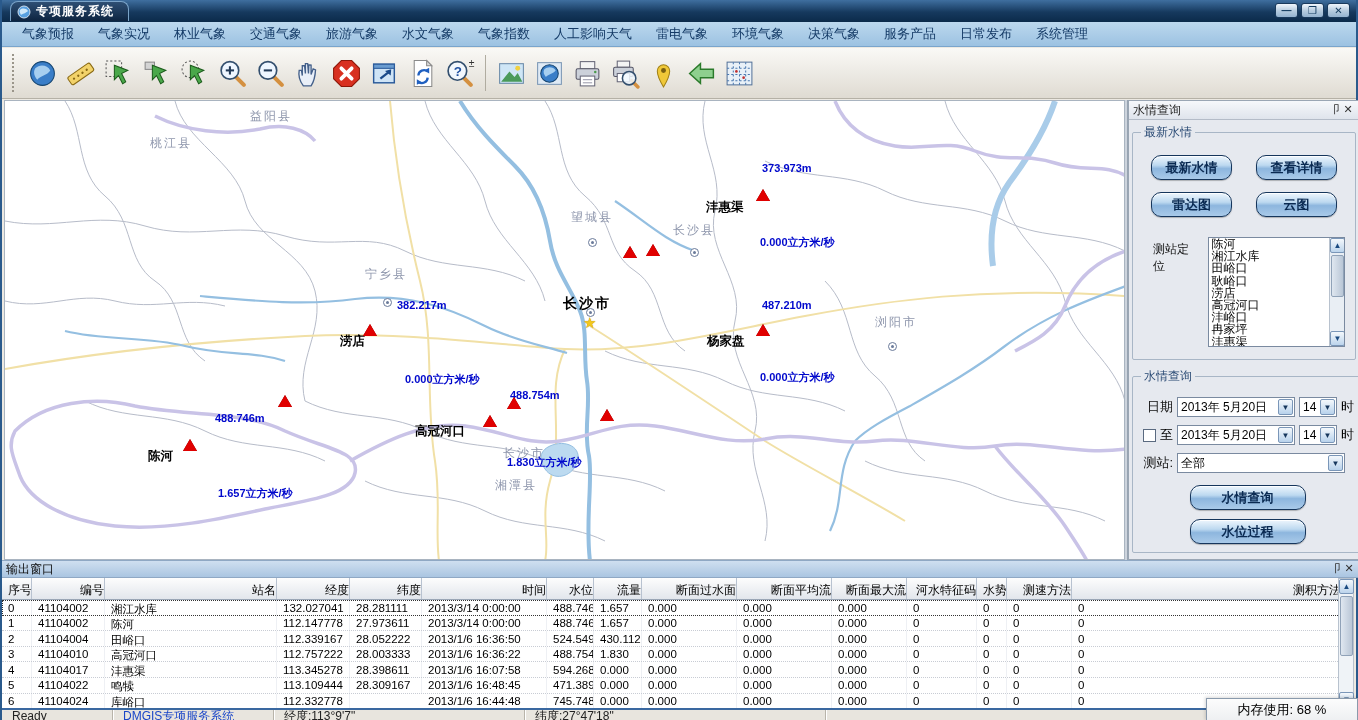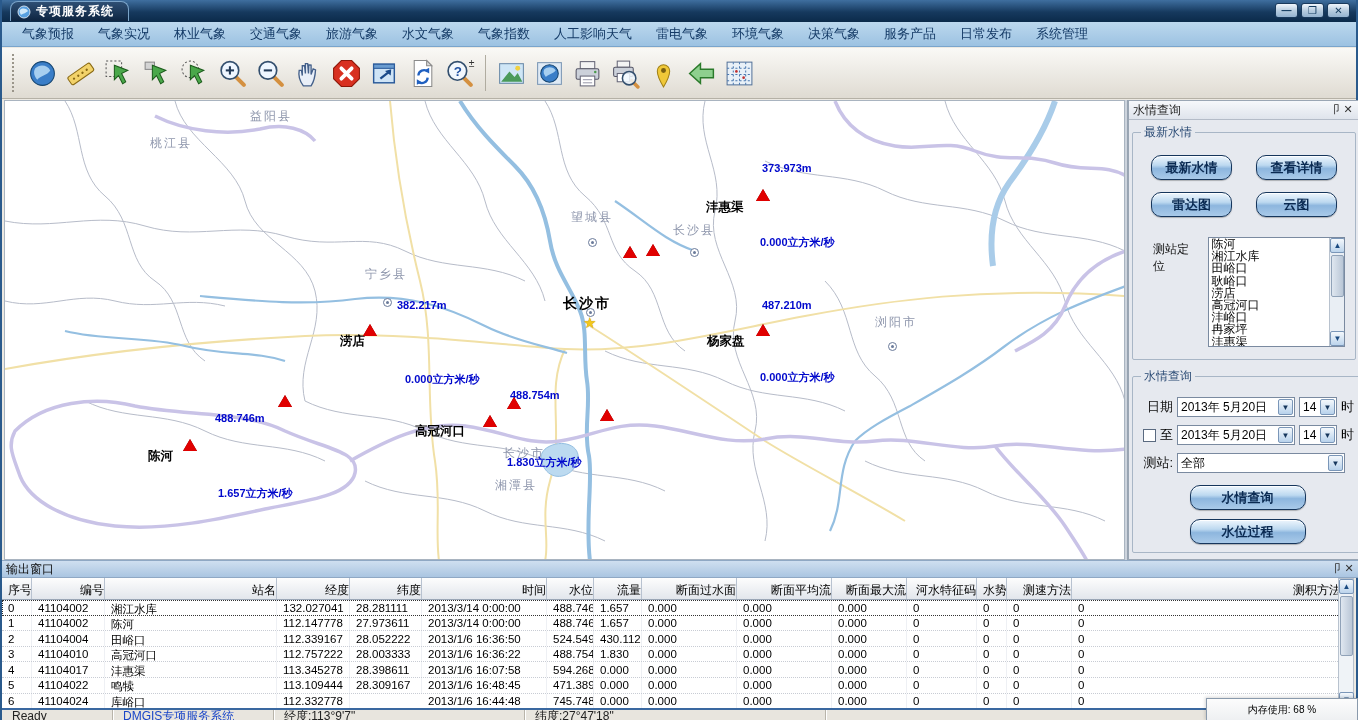--- a/index.html
+++ b/index.html
@@ -117,21 +117,21 @@
 
   
   #statusbar { position:absolute; left:0; top:708px; width:1358px; height:12px;
     background:#e8e5de; border-top:2px solid #3a68a0; display:flex; align-items:flex-start;
     font-size:12px; color:#222; overflow:visible; }
   .sb-item { padding:0 10px; line-height:13px; }
   .sb-sep { width:1px; height:12px; background:#b8b4aa; box-shadow:1px 0 0 #fff; }
   #sb-app { color:#1a46c8; }
   #memory-box { position:absolute; right:2px; bottom:-1px; width:152px; height:23px;
     background:linear-gradient(#fcfcfc,#eef0f2); border:1px solid #8a9aac;
-    box-shadow:-1px -1px 3px rgba(0,0,0,.15); font-size:10px; color:#000;
+    box-shadow:-1px -1px 3px rgba(0,0,0,.15); font-size:13px; color:#000;
     text-align:center; line-height:21px; z-index:50; }
 </style>
 </head>
 <body>
 
 <div id="app">
 
   <div id="titlebar">
     <div id="title-tab">
       <svg width="14" height="14" viewBox="0 0 14 14">

